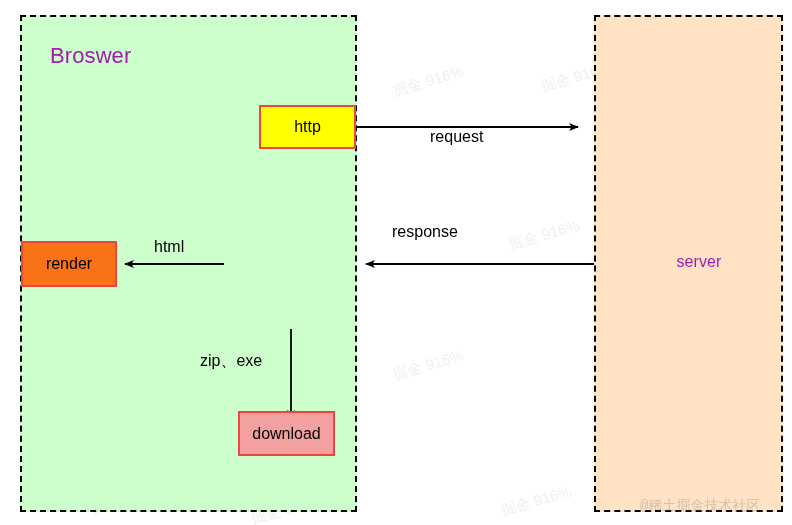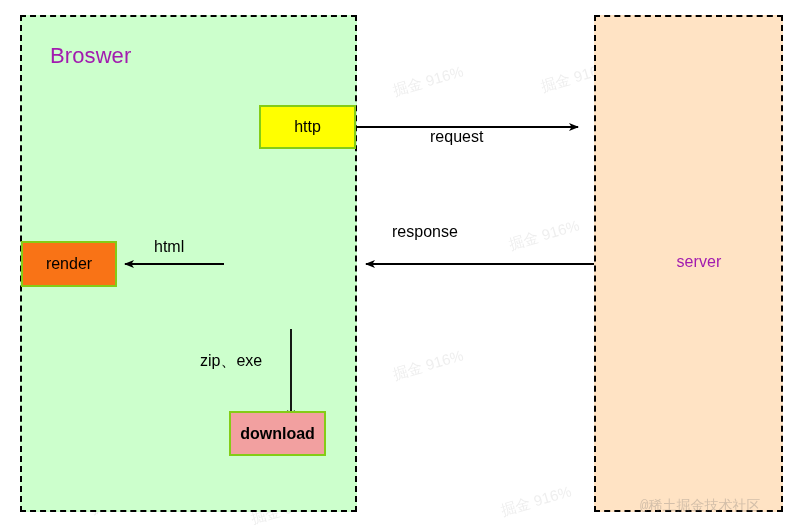--- a/index.html
+++ b/index.html
@@ -47,40 +47,39 @@
   #browser-title { left: 50px; top: 43px; }
   #server-title  {
     left: 594px; top: 253px; width: 210px;
     text-align: center; font-size: 16px;
   }
 
   
   .node {
     position: absolute;
     box-sizing: border-box;
-    border: 2px solid #84cc16;
+    border: 2px solid #ef4444;
     display: flex;
     align-items: center;
     justify-content: center;
     font-size: 16px;
     color: #000000;
     white-space: nowrap;
   }
   #node-http {
     left: 259px; top: 105px; width: 97px; height: 44px;
     background: #ffff00;
   }
   #node-render {
     left: 21px; top: 241px; width: 96px; height: 46px;
     background: #f97316;
   }
   #node-download {
-    left: 229px; top: 411px; width: 97px; height: 45px;
+    left: 238px; top: 411px; width: 97px; height: 45px;
     background: #f2a0a0;
-    font-weight: bold;
   }
 
   
   #node-header {
     position: absolute;
     left: 224px;
     top: 199px;
     width: 134px;
     height: 130px;
   }

